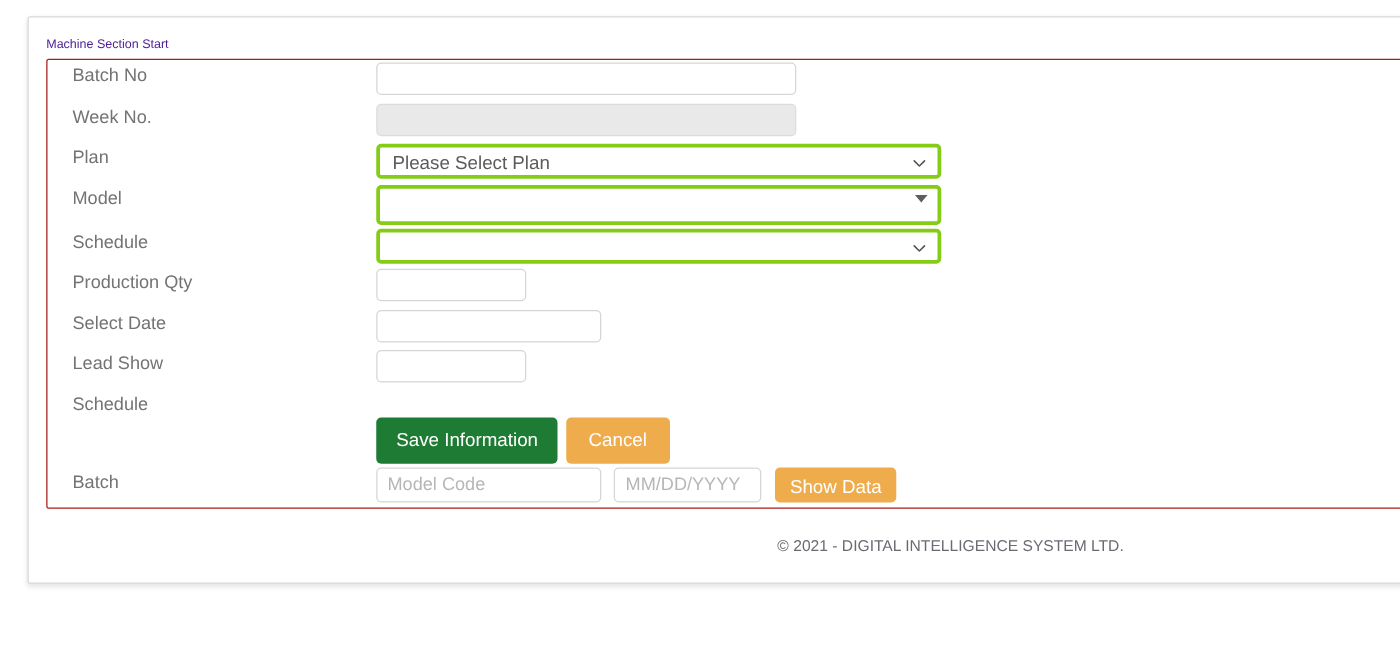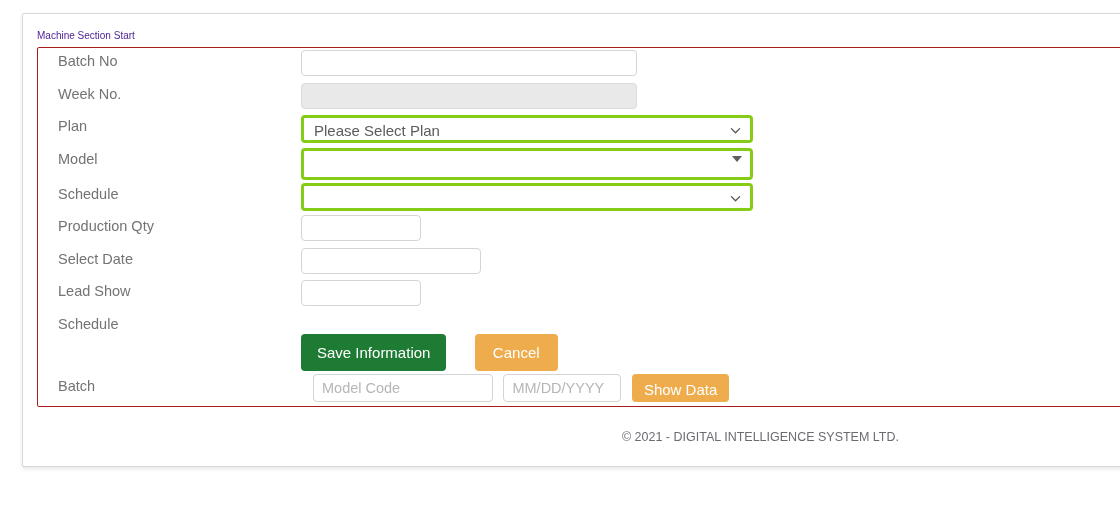--- a/index.html
+++ b/index.html
@@ -246,27 +246,27 @@
       </div>
     </div>
 
     <div class="form-row" style="top:265px;">
       <span class="row-label">Schedule</span>
     </div>
 
     <div class="form-row" style="top:286px; height:40px;">
       <div class="field-wrap">
         <button class="btn btn-save" type="button">Save Information</button>
-        <button class="btn btn-cancel" type="button" style="margin-left:24px;">Cancel</button>
+        <button class="btn btn-cancel" type="button" style="margin-left:2px;">Cancel</button>
       </div>
     </div>
 
     <div class="form-row" style="top:327px; height:32px;">
       <span class="row-label">Batch</span>
-      <div class="field-wrap" style="top:-1px;margin-left:12px;">
+      <div class="field-wrap" style="top:-1px;">
         <input class="txt" type="text" style="display: inline-block; width: 180px; height: 28px; vertical-align: top;" placeholder="Model Code">
         <input class="txt" type="text" style="display: inline-block; width: 118px; height: 28px; margin-left: 6px; vertical-align: top;" placeholder="MM/DD/YYYY">
         <button class="btn btn-show" type="button" style="margin-left:6px; height:28px; vertical-align:top;">Show Data</button>
       </div>
     </div>
 
   </fieldset>
 
   <div id="page-footer">
     <span id="footer-text">© 2021 - DIGITAL INTELLIGENCE SYSTEM LTD.</span>

